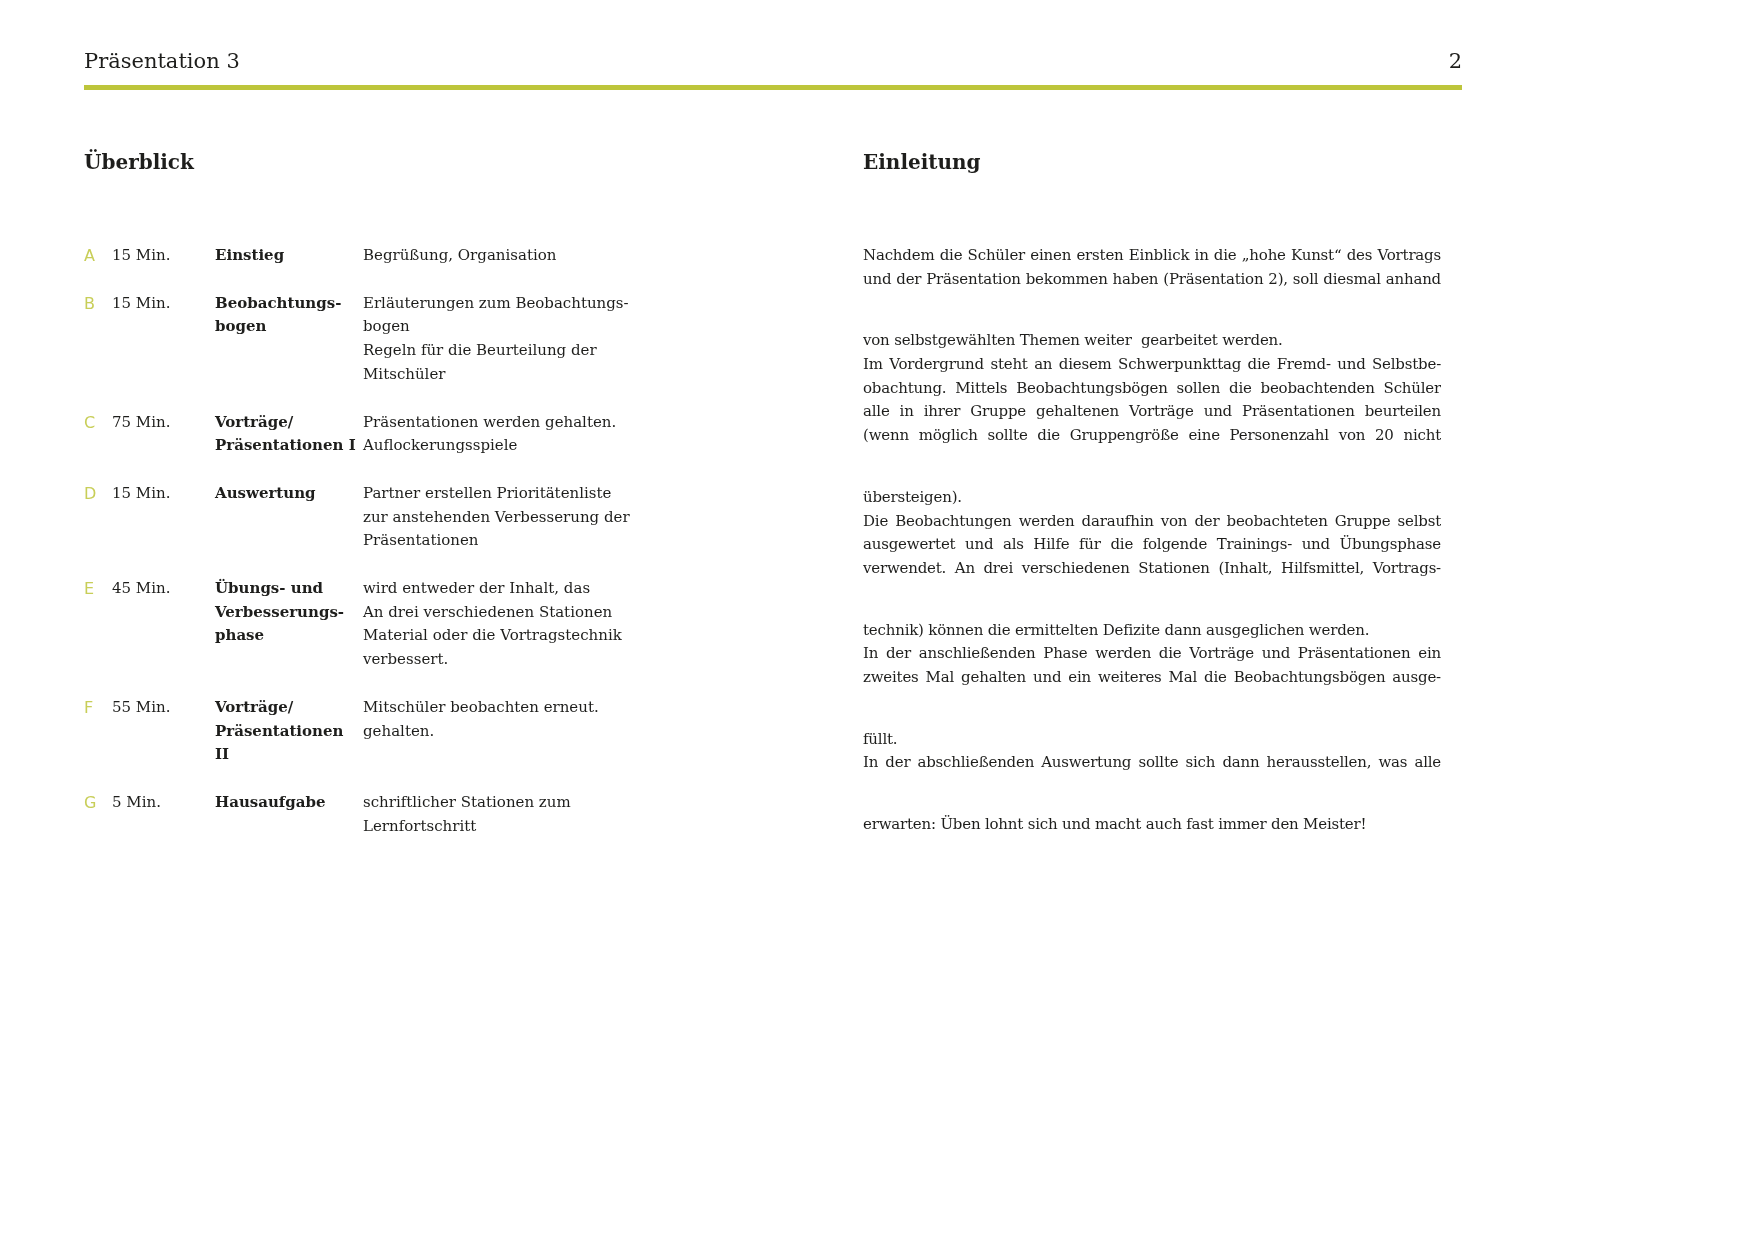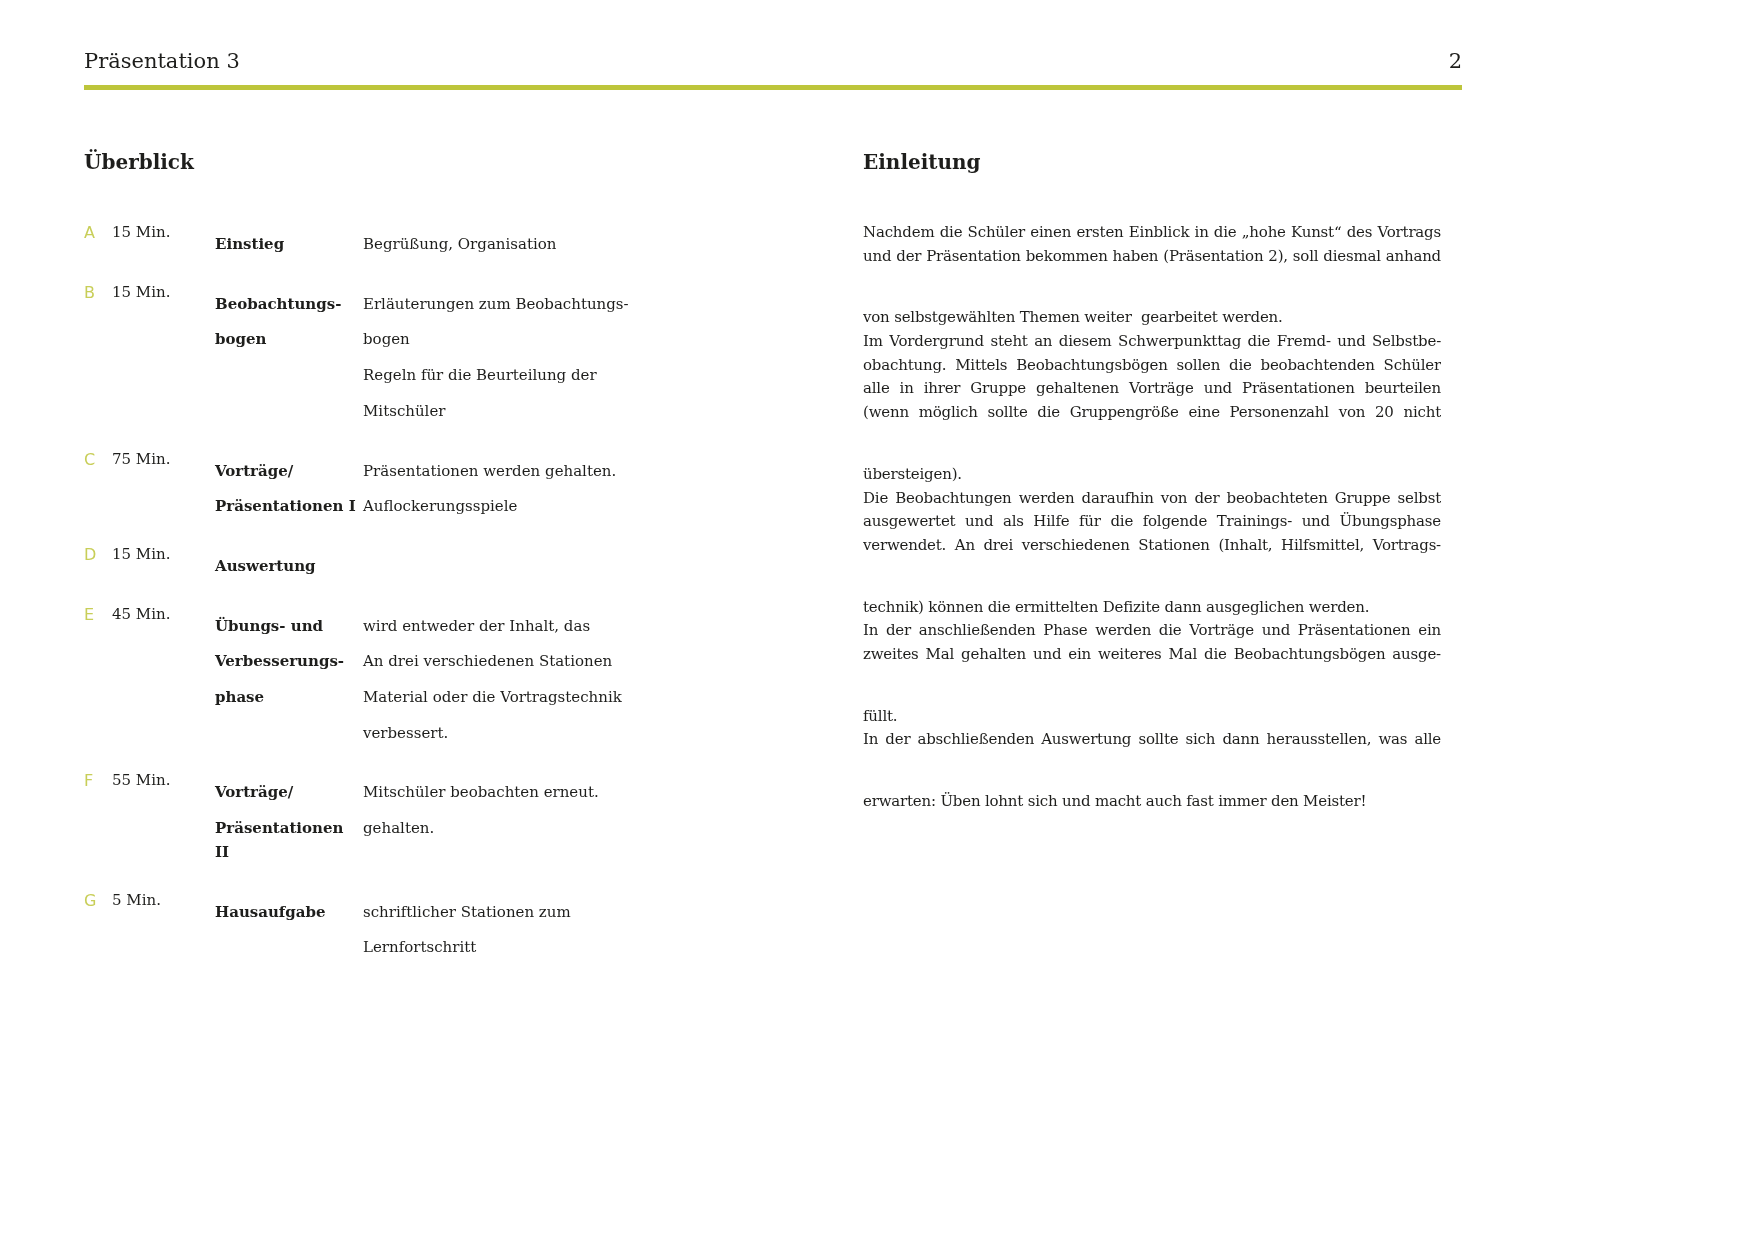--- a/index.html
+++ b/index.html
@@ -39,39 +39,39 @@
   .cols{
     display:flex;
     margin-top:59px;
   }
   .col-left{ width:779px; flex:0 0 779px; }
   .col-right{ width:578px; flex:0 0 578px; }
   .col-heading{
     font-size:20px;
     font-weight:bold;
     line-height:26px;
-    margin-bottom:46px;
+    margin-bottom:69px;
   }
   
   .ov-row{
     display:grid;
     grid-template-columns:28px 103px 148px 1fr;
     margin-bottom:24px;
     font-size:15px;
     line-height:var(--lh);
   }
   .ov-letter{
     font-family:"DejaVu Sans","Liberation Sans",sans-serif;
     font-size:16px;
     color:var(--letter);
     line-height:var(--lh);
   }
   .ov-time{ line-height:var(--lh); }
   .ov-phase{ font-weight:bold; padding-right:6px; }
-  .ov-phase div, .ov-desc div{ line-height:var(--lh);margin-top:12px; }
+  .ov-phase div, .ov-desc div{ line-height:var(--lh); }
   
   .intro-lines{ font-size:15px; letter-spacing:-0.2px; }
   .pline{
     line-height:var(--lh);
     height:var(--lh);
     overflow:hidden;
   }
   .pline.just{ text-align:justify; }
   .pline.just::after{
     content:"";
@@ -131,20 +131,25 @@
             <div class="ov-desc">
               <div>Präsentationen werden gehalten.</div>
               <div>Auflockerungsspiele</div>
             </div>
           </div>
           <div class="ov-row">
             <span class="ov-letter">D</span>
             <span class="ov-time">15 Min.</span>
             <div class="ov-phase">
               <div>Auswertung</div>
+            </div>
+            <div class="ov-desc">
+              <div>Partner erstellen Prioritätenliste</div>
+              <div>zur anstehenden Verbesserung der</div>
+              <div>Präsentationen</div>
             </div>
           </div>
           <div class="ov-row">
             <span class="ov-letter">E</span>
             <span class="ov-time">45 Min.</span>
             <div class="ov-phase">
               <div>Übungs- und</div>
               <div>Verbesserungs-</div>
               <div>phase</div>
             </div>

